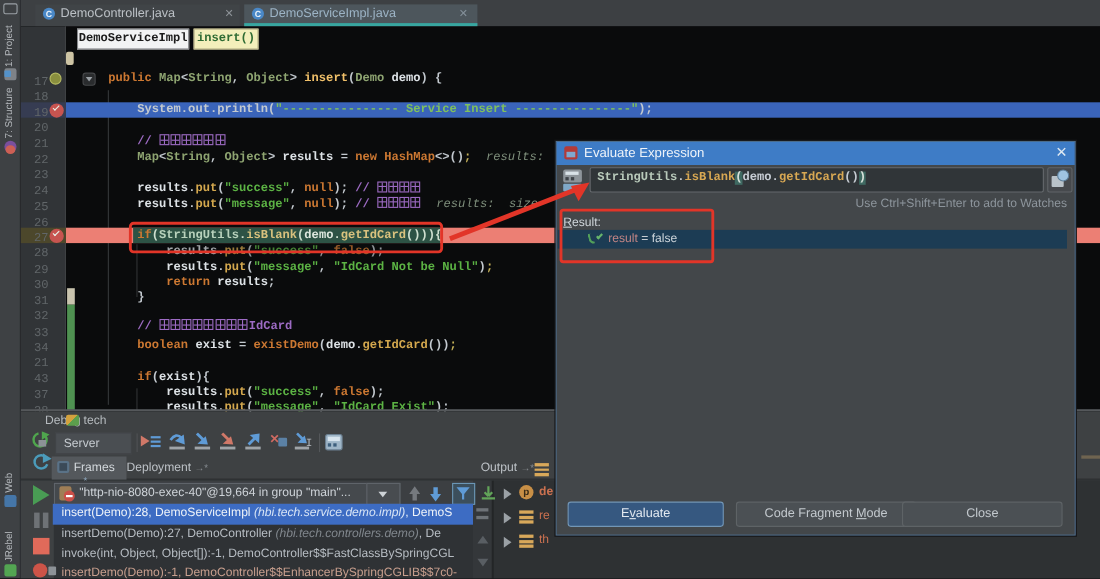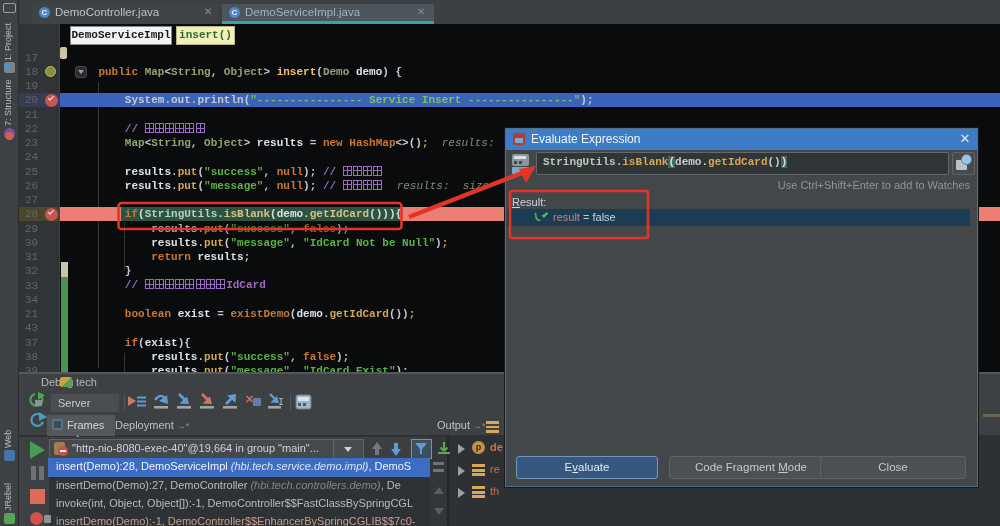--- a/index.html
+++ b/index.html
@@ -14,21 +14,21 @@
   .c { color:#9d6bc4; }
   .p { color:#c3c9cf; }
   .b { color:#dde2e6; }
   .h { color:#7f8f7c; font-style:italic; font-weight:normal; }
   .y { color:#c4b159; }
   .cj { display:inline-block; width:9px; height:10px; margin-right:1.2px; vertical-align:-1.2px;
         border:1.1px solid currentcolor;
         background:linear-gradient(currentcolor,currentcolor) center/100% 1.1px no-repeat,
                    linear-gradient(currentcolor,currentcolor) center/1.1px 100% no-repeat; }
   .cl { position:absolute; height:14.25px; font:bold 11px "Liberation Mono",monospace; white-space:pre; line-height:14.25px; }
-  .num { position:absolute; width:25px; text-align:center; font:11px "Liberation Mono",monospace; color:#616669; line-height:14.25px; }
+  .num { position:absolute; width:25px; text-align:right; font:11px "Liberation Mono",monospace; color:#616669; line-height:14.25px;margin-top:17px; }
 </style>
 </head>
 <body>
 <div class="abs" style="left:0px;top:0px;width:19px;height:526px;background:#3e4144;border-right:1px solid #2b2d2f;"></div>
 <div class="abs" style="left:3px;top:3px;width:13px;height:10px;border:1.5px solid #9aa0a5;border-radius:2px;"></div>
 <div class="abs" style="left:3px;top:17px;width:14px;height:44px;writing-mode:vertical-rl;transform:rotate(180deg);font-size:9px;color:#b7bbbf;white-space:nowrap;">1: Project</div>
 <div class="abs" style="left:4px;top:62px;width:11px;height:11px;background:#7e8287;border-radius:2px;"></div>
 <div class="abs" style="left:4px;top:64px;width:6px;height:6px;background:#5492c9;border-radius:1px;"></div>
 <div class="abs" style="left:3px;top:78px;width:14px;height:48px;writing-mode:vertical-rl;transform:rotate(180deg);font-size:9px;color:#b7bbbf;white-space:nowrap;">7: Structure</div>
 <div class="abs" style="left:4px;top:128px;width:11px;height:11px;background:#7a4f9d;border-radius:50%;"></div>
@@ -94,21 +94,21 @@
 <div class="cl" style="left:72px;top:93.4px;"><span class="p">        System.out.println(</span><span class="p"><span style="color:#7fc05e;">"---------------- Service Insert ----------------"</span></span><span class="p">);</span></div>
 <div class="cl" style="left:72px;top:121.9px;"><span class="c">        // <span class="cj"></span><span class="cj"></span><span class="cj"></span><span class="cj"></span><span class="cj"></span><span class="cj"></span></span></div>
 <div class="cl" style="left:72px;top:136.1px;"><span class="t">        Map</span><span class="p">&lt;</span><span class="t">String</span><span class="p">, </span><span class="t">Object</span><span class="p">&gt; </span><span class="b">results </span><span class="p">= </span><span class="k">new HashMap</span><span class="p">&lt;&gt;()</span><span class="y">;</span><span class="h">  results:  si</span></div>
 <div class="cl" style="left:72px;top:164.6px;"><span class="b">        results</span><span class="p">.</span><span class="m">put</span><span class="p">(</span><span class="s">"success"</span><span class="p">, </span><span class="k">null</span><span class="p">); </span><span class="c">// <span class="cj"></span><span class="cj"></span><span class="cj"></span><span class="cj"></span></span></div>
 <div class="cl" style="left:72px;top:178.8px;"><span class="b">        results</span><span class="p">.</span><span class="m">put</span><span class="p">(</span><span class="s">"message"</span><span class="p">, </span><span class="k">null</span><span class="p">); </span><span class="c">// <span class="cj"></span><span class="cj"></span><span class="cj"></span><span class="cj"></span></span><span class="h">  results:  size</span></div>
 <div class="cl" style="left:72px;top:207.3px;"><span class="k">        if</span><span style="color:#cfe0d0;">(</span><span style="color:#b8d2bc;">StringUtils</span><span style="color:#cfe0d0;">.</span><span style="color:#d9c27e;">isBlank</span><span style="color:#cfe0d0;">(</span><span style="color:#dce6dd;">demo</span><span style="color:#cfe0d0;">.</span><span style="color:#d9c27e;">getIdCard</span><span style="color:#cfe0d0;">())){</span></div>
 <div class="cl" style="left:72px;top:221.6px;opacity:.72;"><span class="b">            results</span><span class="p">.</span><span class="m">put</span><span class="p">(</span><span class="s">"success"</span><span class="p">, </span><span class="k">false</span><span class="p">);</span></div>
 <div class="cl" style="left:72px;top:235.8px;"><span class="b">            results</span><span class="p">.</span><span class="m">put</span><span class="p">(</span><span class="s">"message"</span><span class="p">, </span><span class="s">"IdCard Not be Null"</span><span class="p">)</span><span class="y">;</span></div>
 <div class="cl" style="left:72px;top:250.1px;"><span class="k">            return </span><span class="b">results</span><span class="p">;</span></div>
 <div class="cl" style="left:72px;top:264.29999999999995px;"><span class="p">        }</span></div>
-<div class="cl" style="left:72px;top:278px;"><span class="c">        // <span class="cj"></span><span class="cj"></span><span class="cj"></span><span class="cj"></span><span class="cj"></span><span class="cj"></span><span class="cj"></span><span class="cj"></span>IdCard</span></div>
+<div class="cl" style="left:72px;top:290px;"><span class="c">        // <span class="cj"></span><span class="cj"></span><span class="cj"></span><span class="cj"></span><span class="cj"></span><span class="cj"></span><span class="cj"></span><span class="cj"></span>IdCard</span></div>
 <div class="cl" style="left:72px;top:307.09999999999997px;"><span class="k">        boolean </span><span class="b">exist </span><span class="p">= </span><span class="k">existDemo</span><span class="p">(</span><span class="b">demo</span><span class="p">.</span><span class="m">getIdCard</span><span class="p">())</span><span class="y">;</span></div>
 <div class="cl" style="left:72px;top:335.59999999999997px;"><span class="k">        if</span><span class="p">(</span><span class="b">exist</span><span class="p">){</span></div>
 <div class="cl" style="left:72px;top:349.79999999999995px;"><span class="b">            results</span><span class="p">.</span><span class="m">put</span><span class="p">(</span><span class="s">"success"</span><span class="p">, </span><span class="k">false</span><span class="p">);</span></div>
 <div class="cl" style="left:72px;top:364.09999999999997px;"><span class="b">            results</span><span class="p">.</span><span class="m">put</span><span class="p">(</span><span class="s">"message"</span><span class="p">, </span><span class="s">"IdCard Exist"</span><span class="p">);</span></div>
 <div class="abs" style="left:70px;top:26px;width:102px;height:19px;background:#f2f3f4;border:1px solid #87898c;color:#1a1a1a;font:bold 11px 'Liberation Mono';line-height:17px;text-align:center;">DemoServiceImpl</div>
 <div class="abs" style="left:176px;top:26px;width:59px;height:19px;background:#f3efbb;border:1px solid #b9b489;color:#2e6b33;font:bold 11px 'Liberation Mono';line-height:17px;text-align:center;">insert()</div>
 <div class="abs" style="left:19px;top:372px;width:981px;height:2px;background:#55585b;"></div>
 <div class="abs" style="left:19px;top:374px;width:981px;height:152px;background:#3e4143;"></div>
 <div class="abs" style="left:41px;top:376px;width:40px;height:14px;font-size:11px;color:#b5babe;">Debug</div>
 <div class="abs" style="left:60px;top:377px;width:12px;height:10px;background:linear-gradient(135deg,#d2a13e 0 50%,#5c9e4c 50% 100%);border-radius:2px;"></div>

